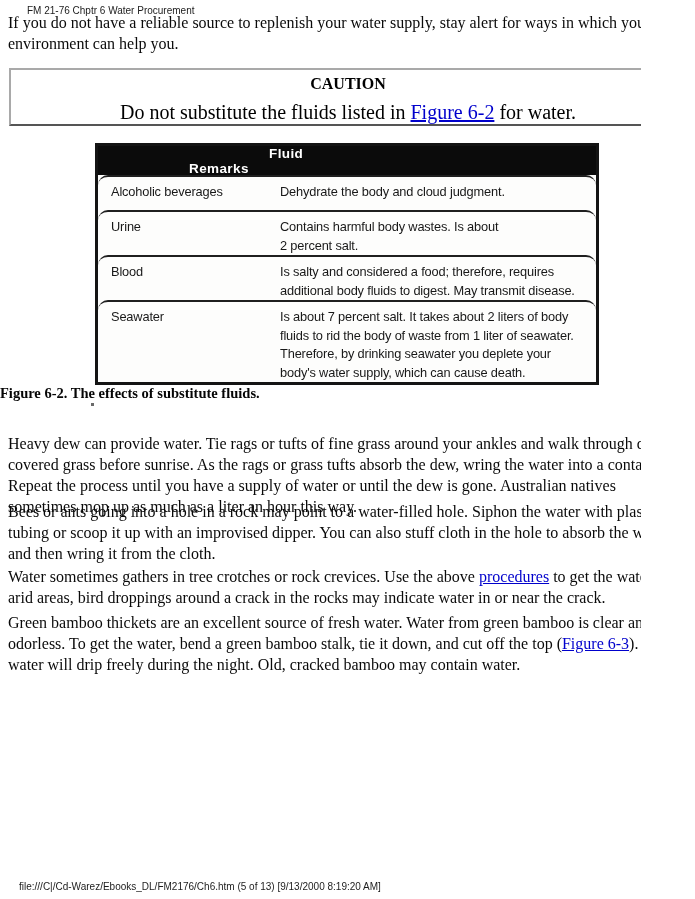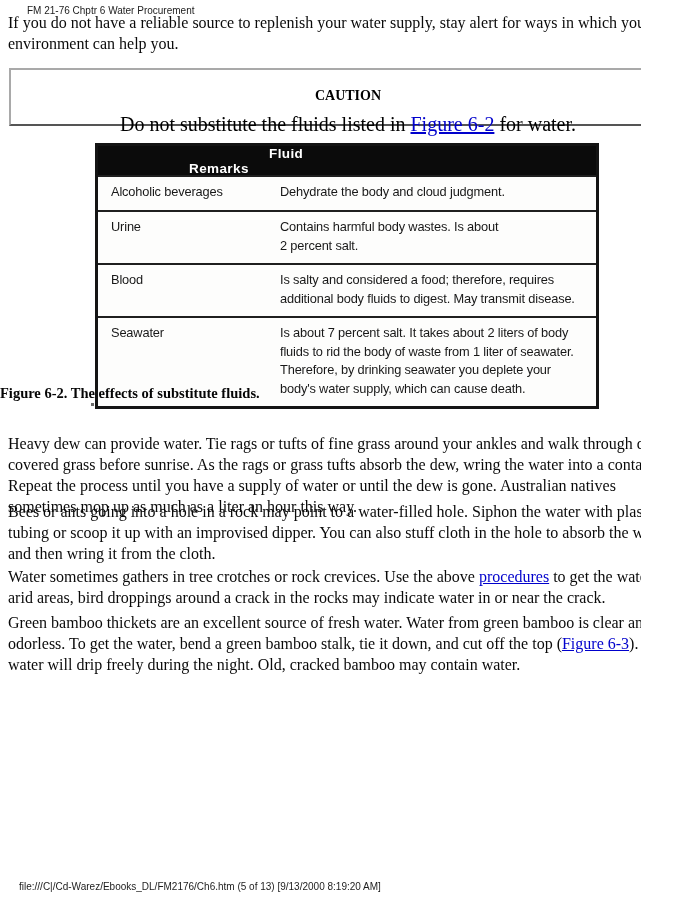--- a/index.html
+++ b/index.html
@@ -48,22 +48,22 @@
     position: absolute;
     top: 68px;
     left: 9px;
     width: 678px;
     height: 58px;
     border: 2px outset #a9a9a9;
     background: #ffffff;
     text-align: center;
   }
   .caution-title {
-    margin-top: 16px;
-    font-size: 14px;
+    margin-top: 4px;
+    font-size: 16px;
     font-weight: bold;
     line-height: 20px;
   }
   .caution-line {
     margin-top: 8px;
     font-size: 20px;
     line-height: 20px;
   }
 
   
@@ -85,21 +85,22 @@
     color: #ffffff;
     font-size: 13.5px;
     font-weight: bold;
     letter-spacing: 0.4px;
     flex-direction: column;
   }
   .fig-row {
     display: flex;
     border-top: 2px solid #1f1f1f;
     padding-top: 6px;
-    padding-bottom: 8px;
+    padding-bottom: 0;
+    border-radius: 10px;
   }
   .r1 { min-height: 35px; }
   .r2 { min-height: 43px; }
   .r3 { min-height: 44px; }
   .r4 { min-height: 80px; }
   .fcell { flex: 0 0 auto; }
   .c1 { width: 182px; padding-left: 13px; }
   .c2 { width: 316px; padding-right: 5px; }
   .fluid-cell, .remarks-cell {
     font-size: 12.8px;

